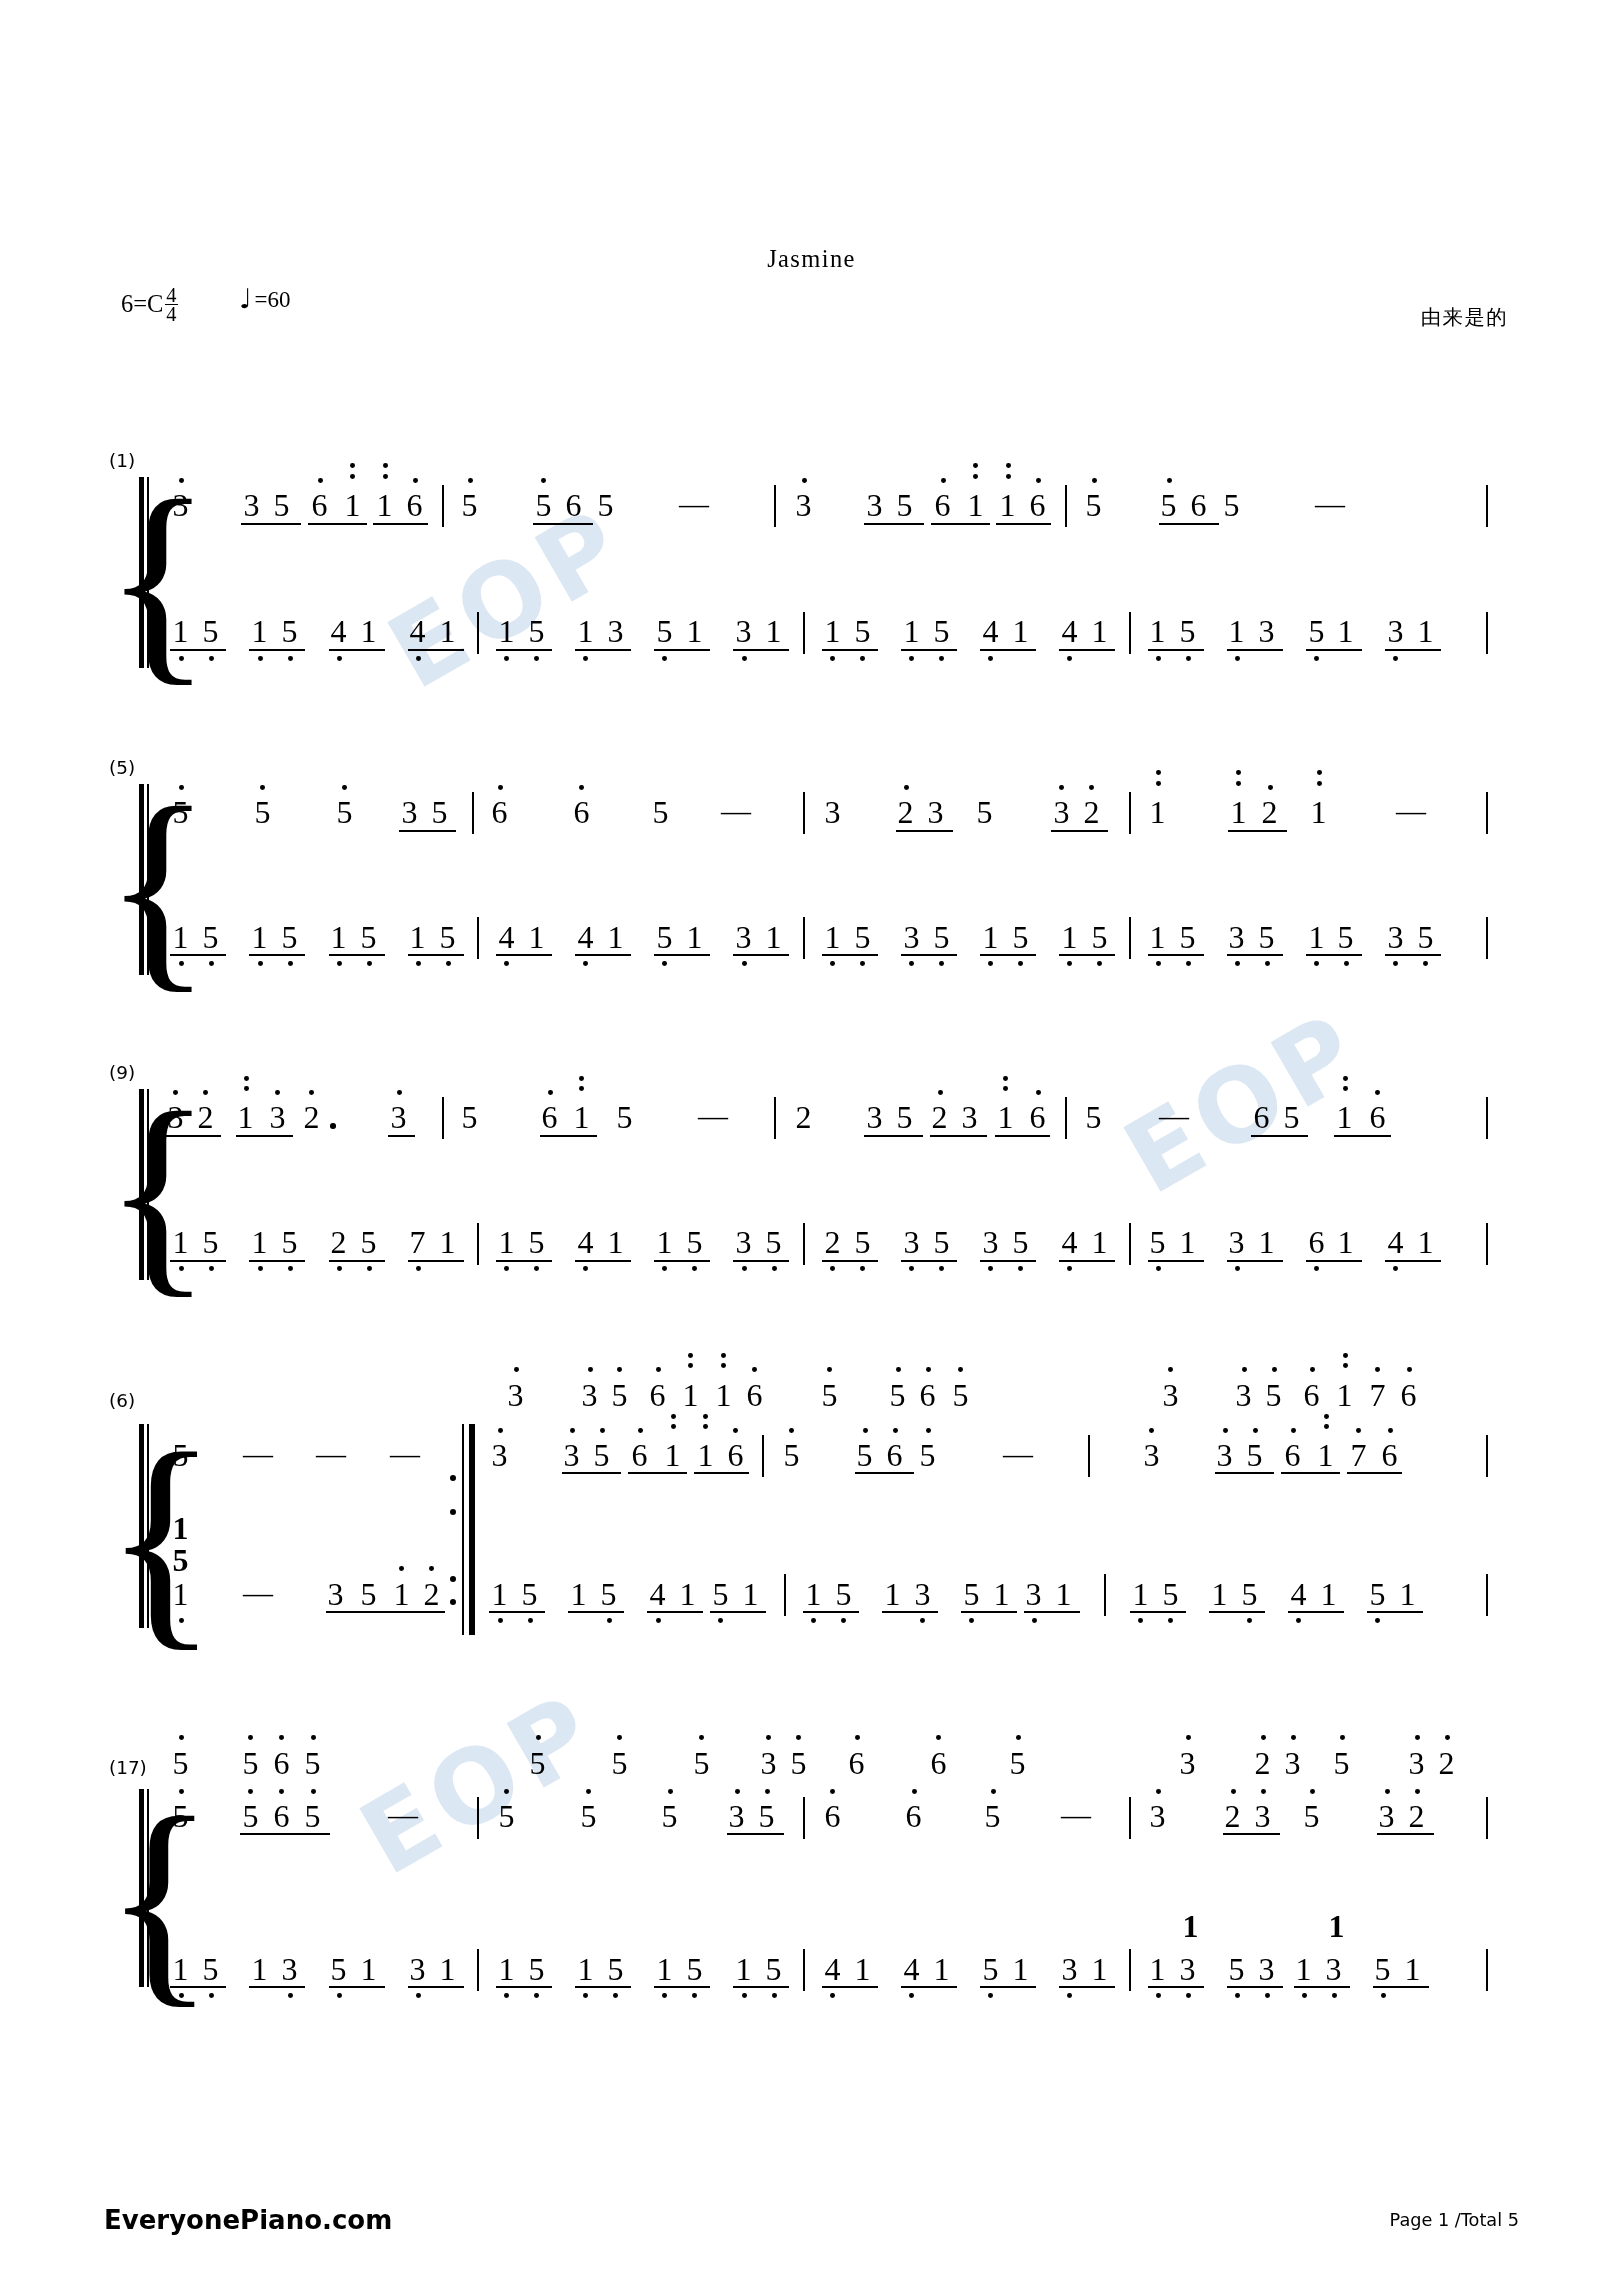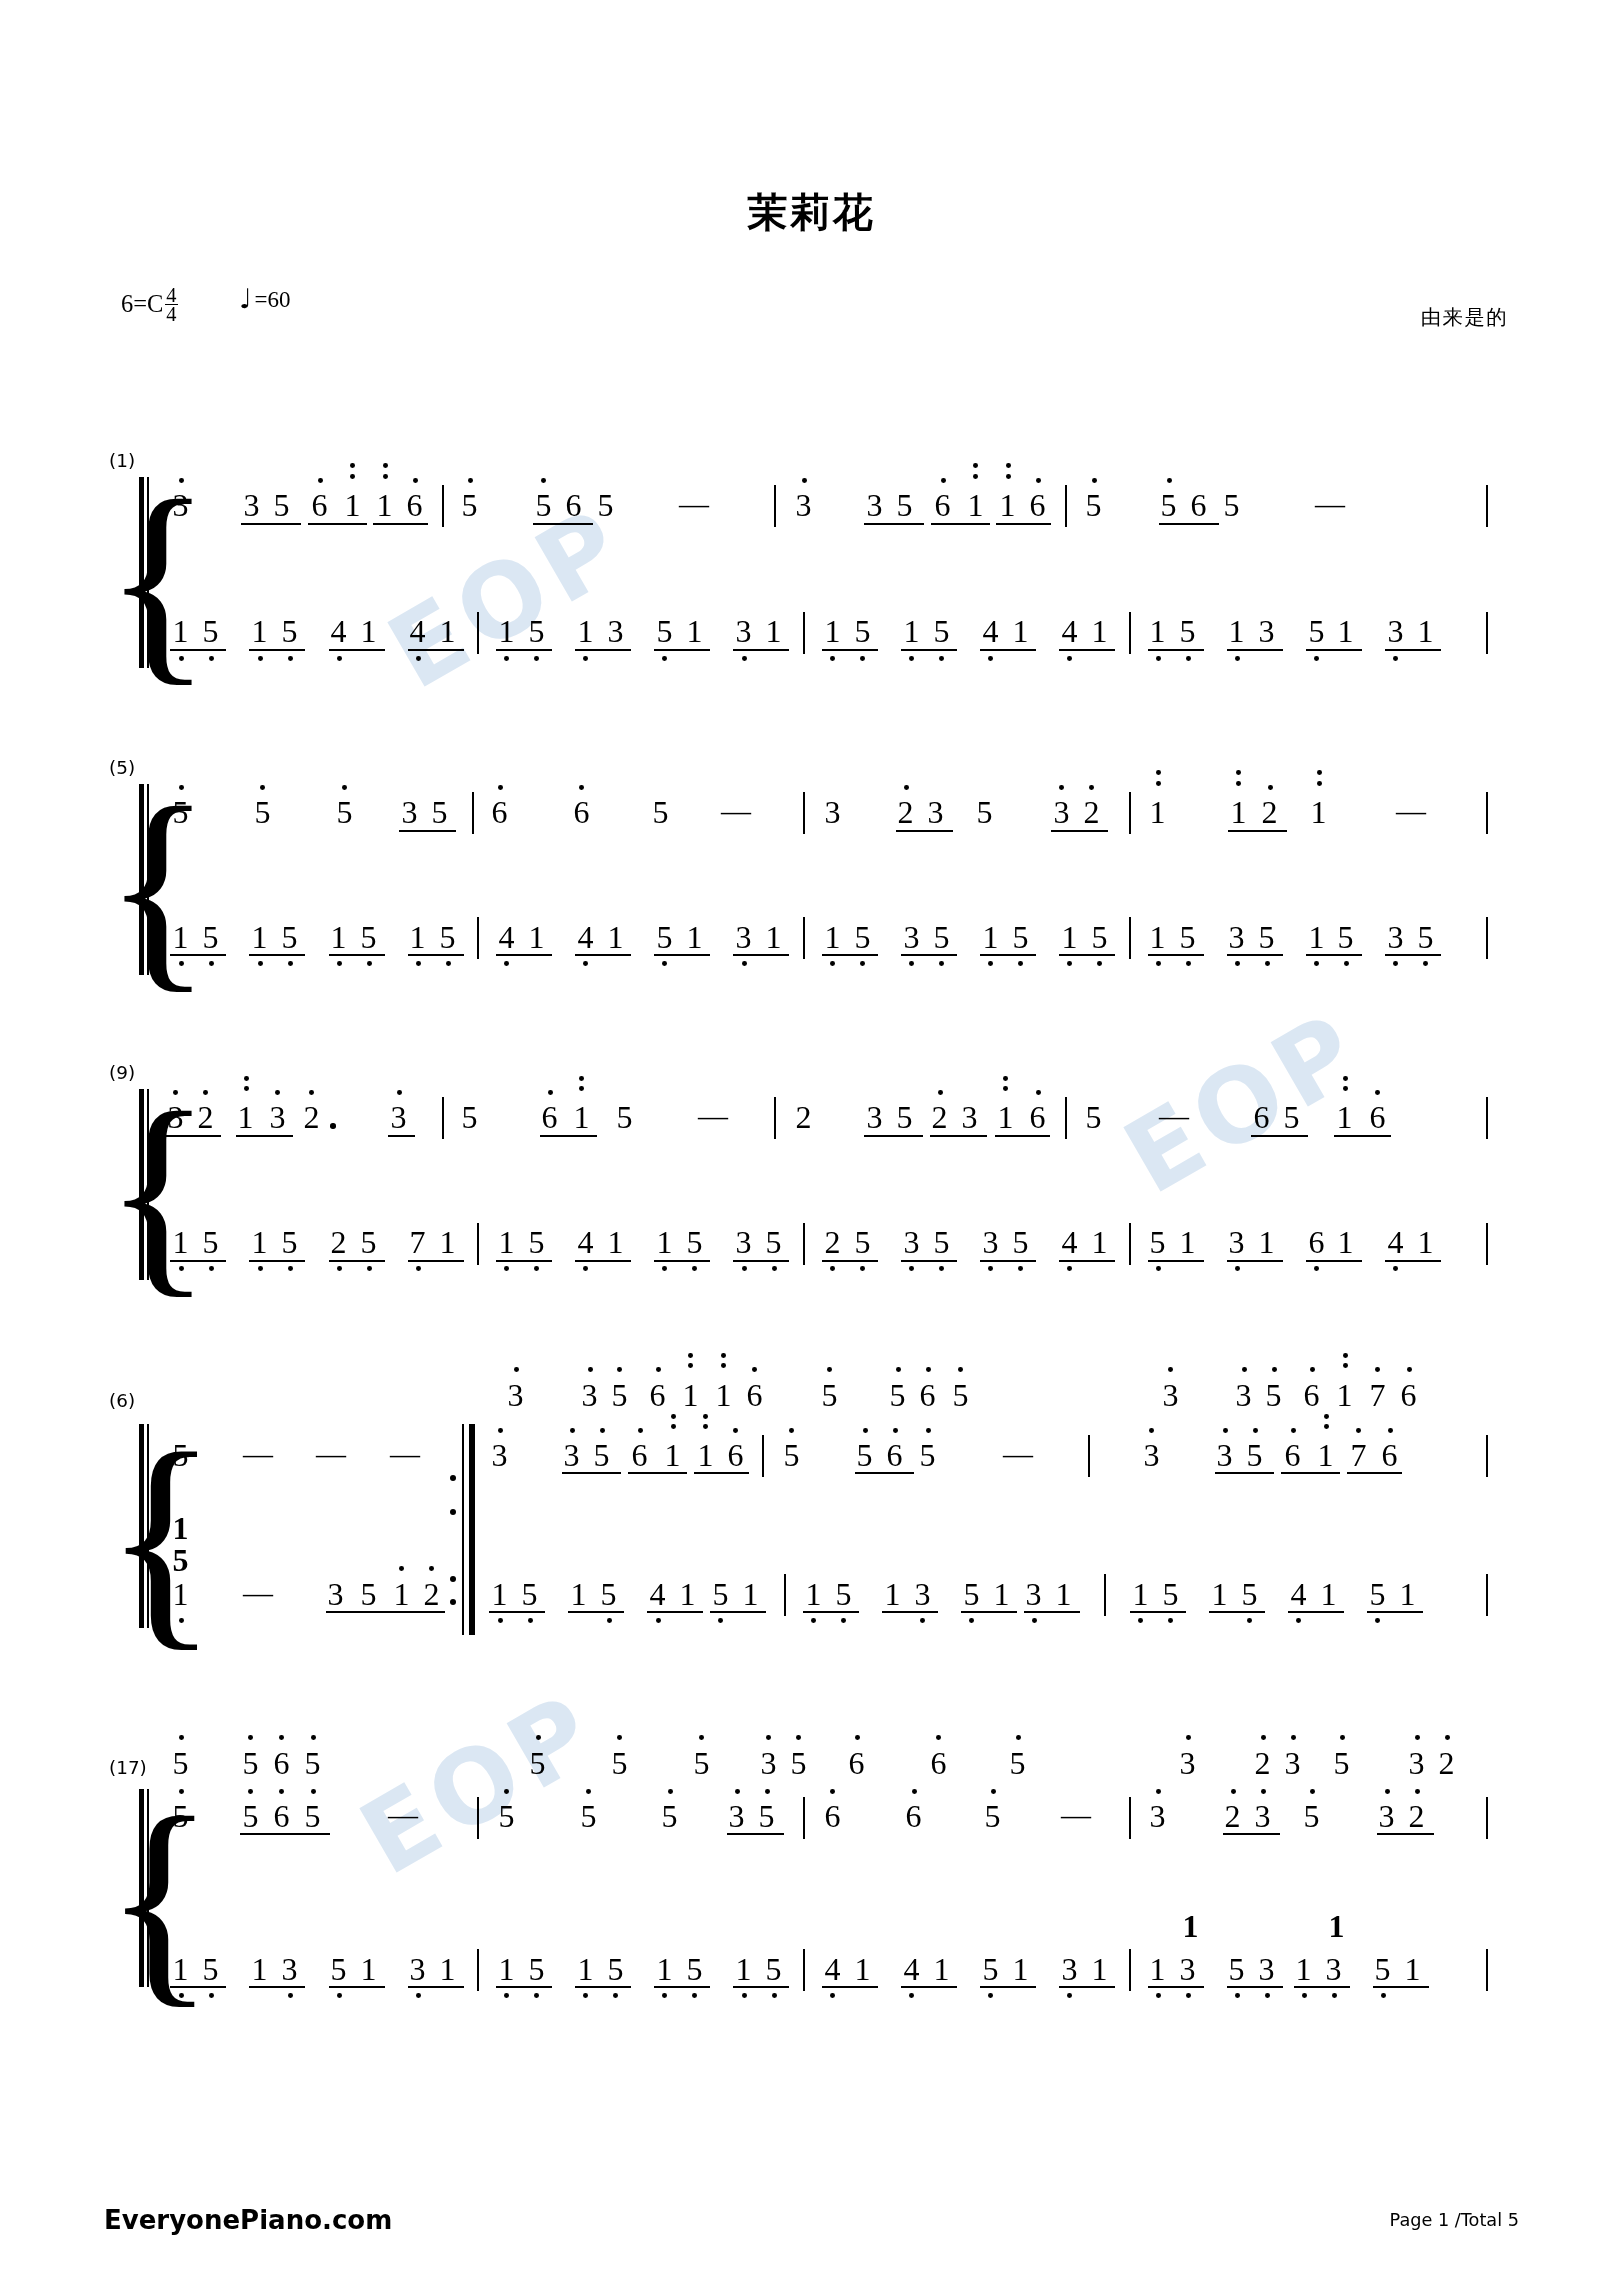--- a/index.html
+++ b/index.html
@@ -196,21 +196,21 @@
   .repeat i.thin  { position:absolute; background:#000; width:2px; }
   .repeat i.dotA, .repeat i.dotB {
     position:absolute; width:6.1px; height:6.1px; border-radius:50%; background:#000;
   }
 </style>
 </head>
 <body>
 
 <div class="page">
 
-  <div class="title">茉莉花</div>
+  <div class="subtitle">Jasmine</div>
 
   <div class="keysig">
     <span>6=C</span>
     <span class="frac">
       <span>4</span>
       <span>4</span>
     </span>
   </div>
 
   <div class="tempo">

